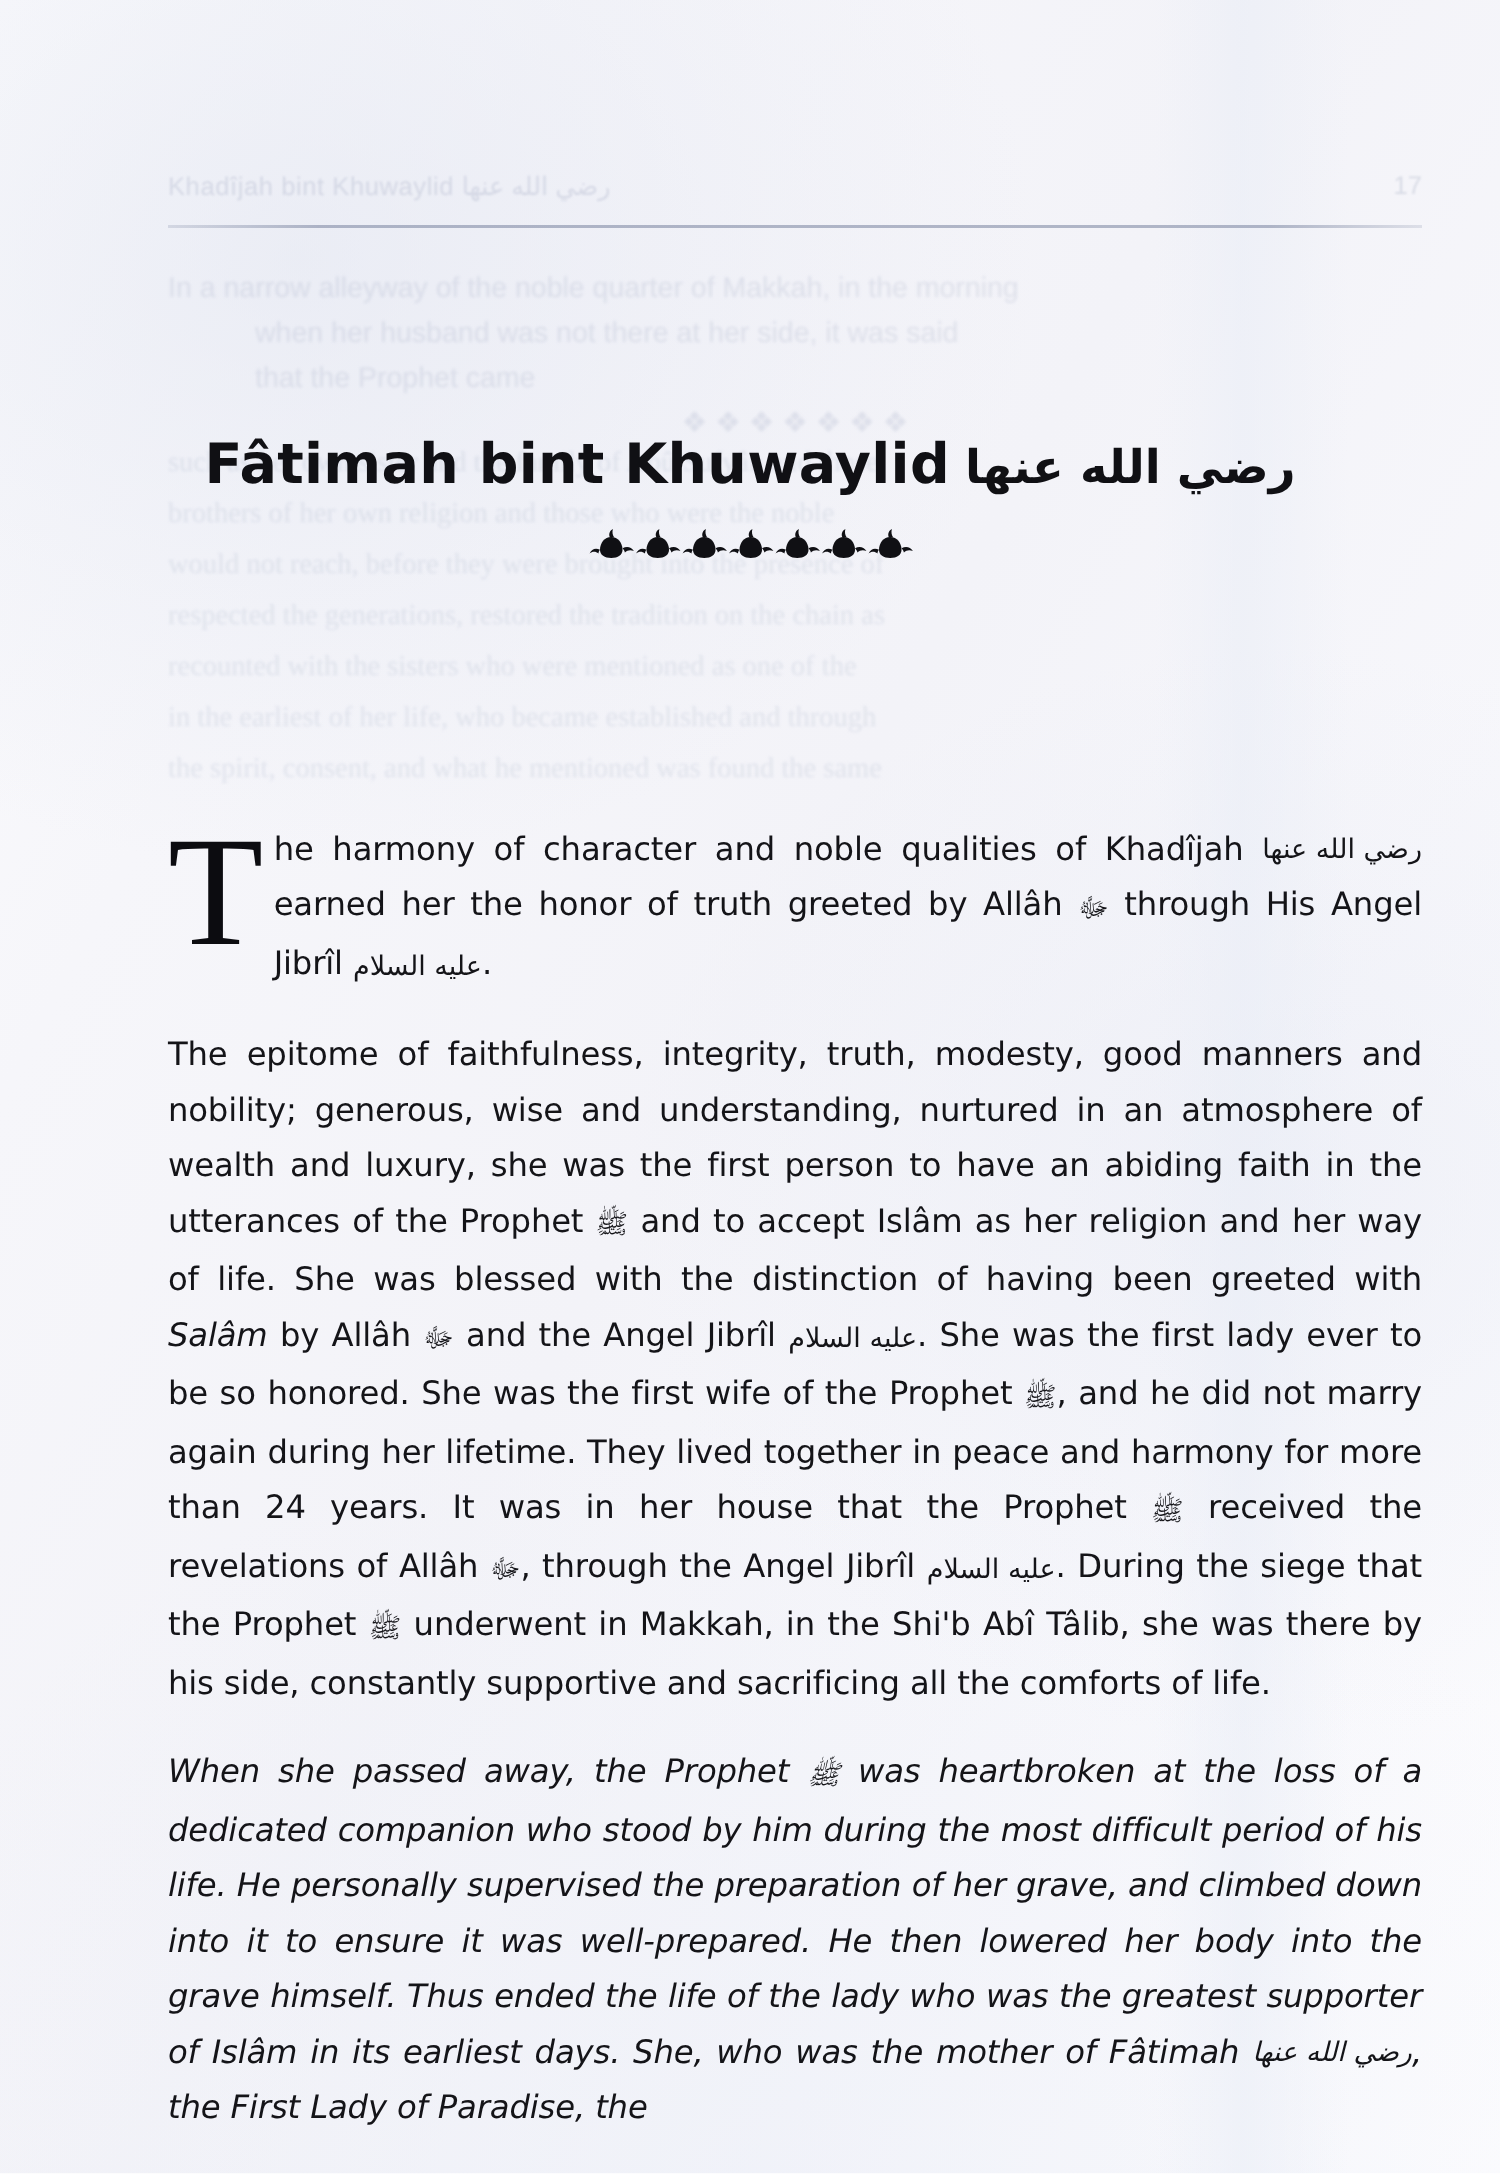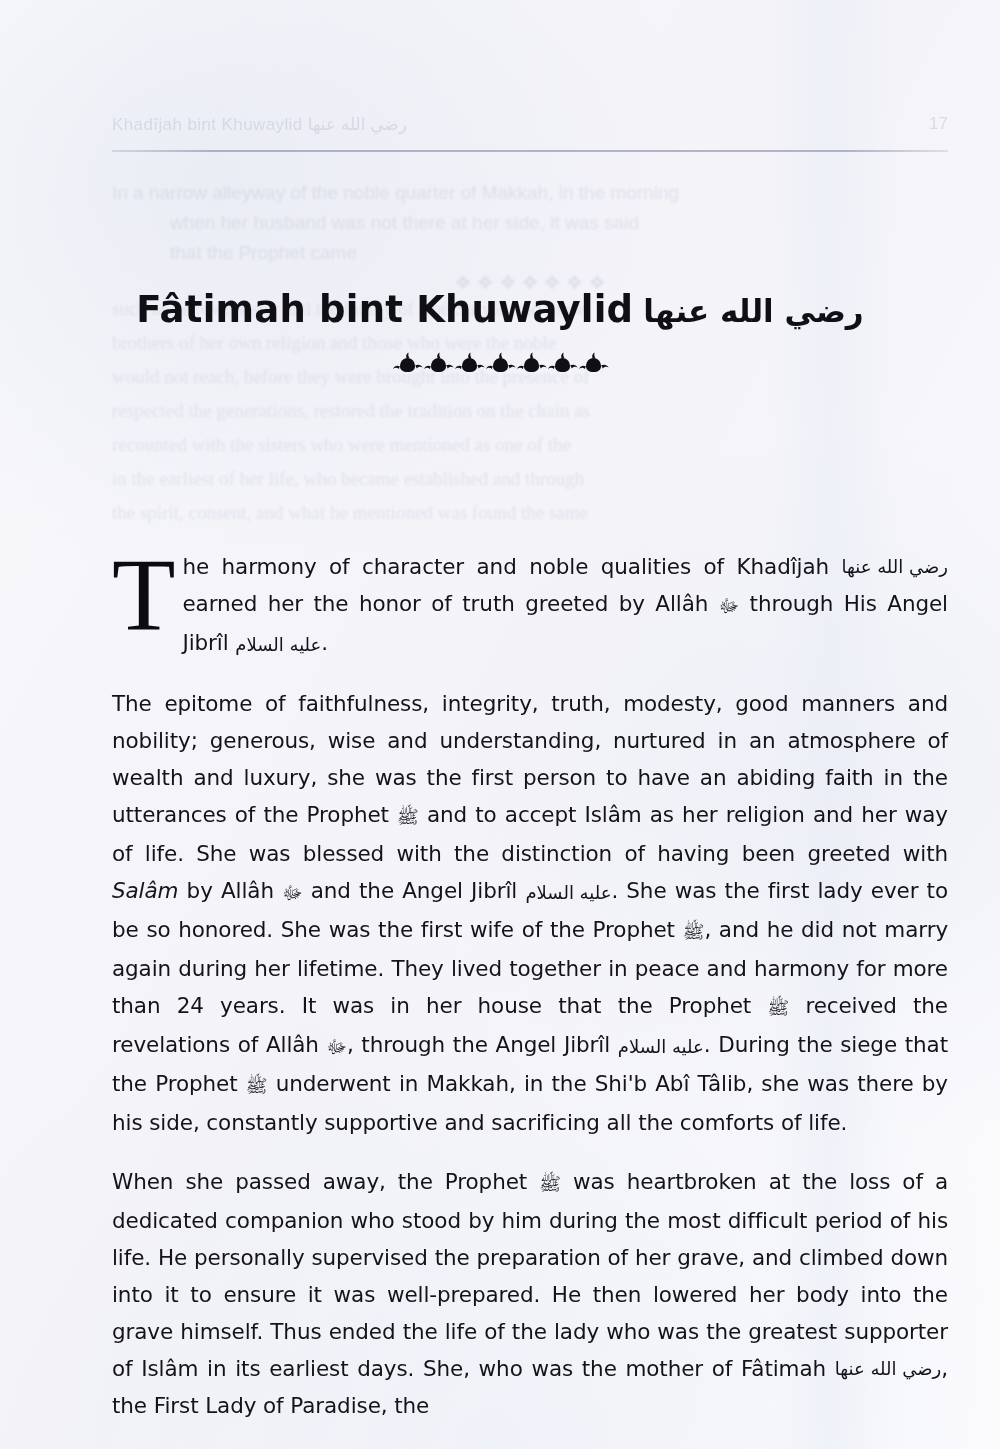--- a/index.html
+++ b/index.html
@@ -163,21 +163,21 @@
   p.para {
     margin: 0 0 22px 0;
     font-family: "DejaVu Sans", sans-serif;
     font-size: 21.5px;
     line-height: 37px;
     text-align: justify;
     text-justify: inter-word;
     color: #141418;
     letter-spacing: -0.1px;
   }
-  p.para:last-child { margin-bottom: 12px; }
+  p.para:last-child { margin-bottom: 12px; font-style: italic; }
 
   p.lead {
     min-height: 112px;
   }
   .dropcap {
     float: left;
     font-family: "Liberation Serif", serif;
     font-size: 104px;
     line-height: 82px;
     font-weight: 400;

